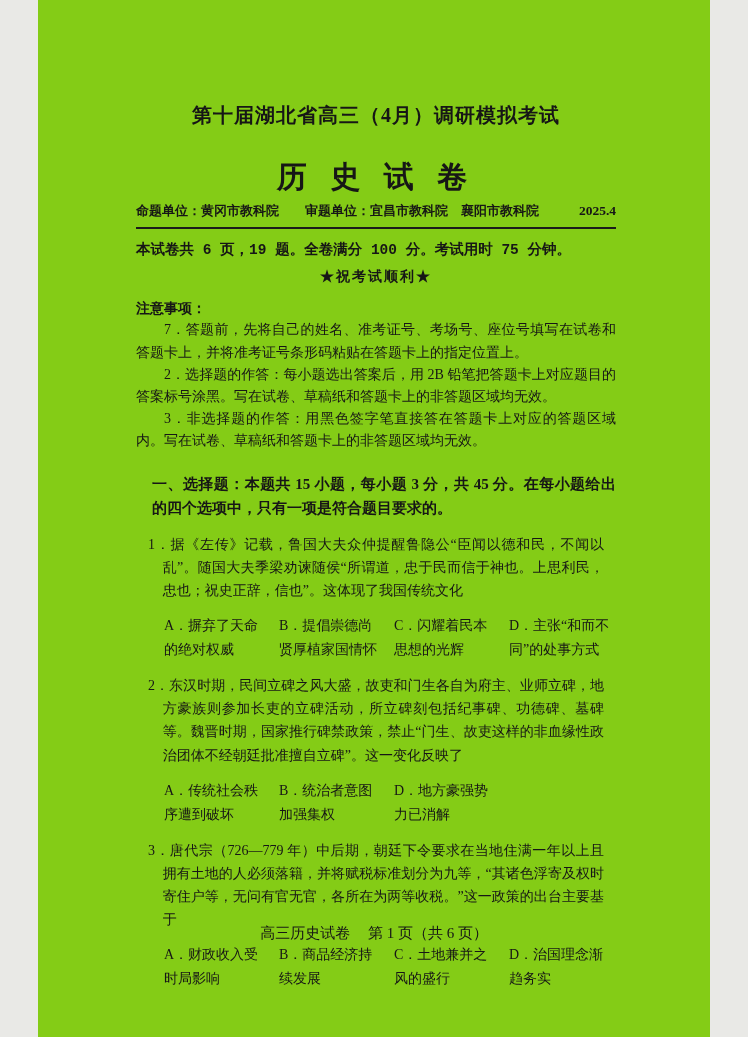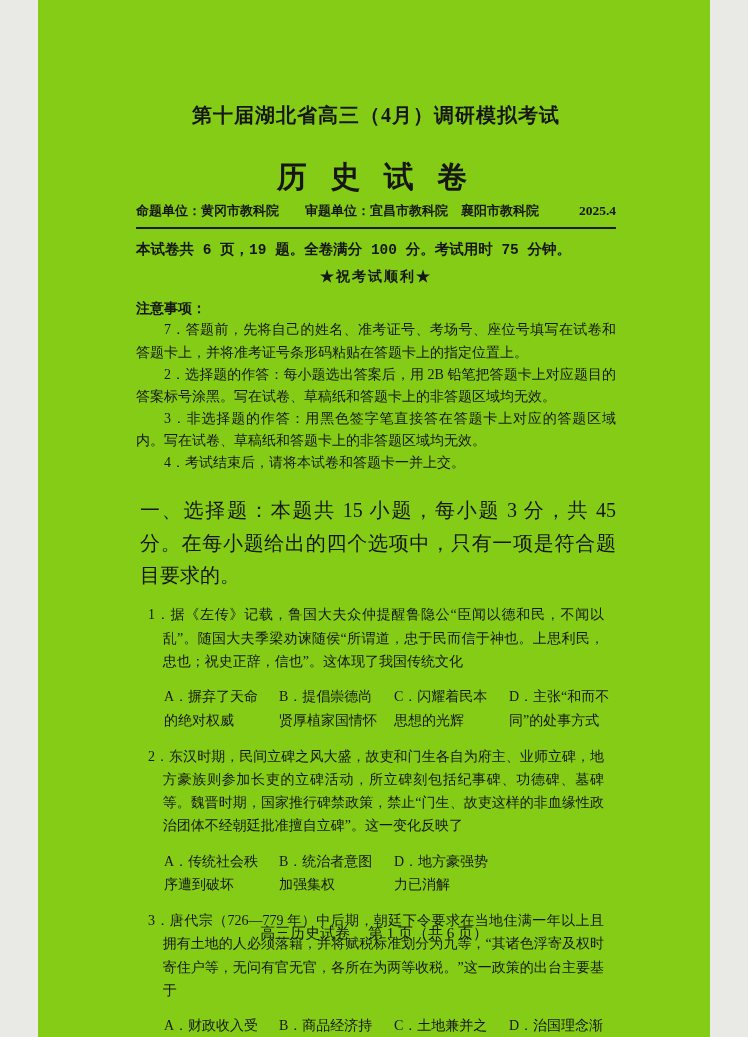--- a/index.html
+++ b/index.html
@@ -68,24 +68,24 @@
     line-height: 1.55;
   }
   .notice-item {
     margin: 0;
     font-size: 14px;
     line-height: 1.58;
     text-indent: 2em;
     text-align: justify;
   }
   .section-title {
-    font-weight: normal;
-    font-size: 20px;
+    font-weight: bold;
+    font-size: 15px;
     line-height: 1.62;
-    margin: 20px 0 6px 4px;
+    margin: 20px 0 6px 16px;
     text-align: justify;
   }
   .question { margin-top: 5px; }
   .stem {
     margin: 12px;
     font-size: 14px;
     line-height: 1.66;
     padding-left: 1.05em;
     text-indent: -1.05em;
     text-align: justify;
@@ -129,21 +129,20 @@
 
   <div class="summary">本试卷共 6 页，19 题。全卷满分 100 分。考试用时 75 分钟。</div>
 
   <div class="wish">★祝考试顺利★</div>
 
   <div class="notice-heading">注意事项：</div>
 
   <p class="notice-item">7．答题前，先将自己的姓名、准考证号、考场号、座位号填写在试卷和答题卡上，并将准考证号条形码粘贴在答题卡上的指定位置上。</p>
   <p class="notice-item">2．选择题的作答：每小题选出答案后，用 2B 铅笔把答题卡上对应题目的答案标号涂黑。写在试卷、草稿纸和答题卡上的非答题区域均无效。</p>
   <p class="notice-item">3．非选择题的作答：用黑色签字笔直接答在答题卡上对应的答题区域内。写在试卷、草稿纸和答题卡上的非答题区域均无效。</p>
-  <p class="notice-item">4．考试结束后，请将本试卷和答题卡一并上交。</p>
 
   <p class="section-title">一、选择题：本题共 15 小题，每小题 3 分，共 45 分。在每小题给出的四个选项中，只有一项是符合题目要求的。</p>
 
   <div class="question">
     <p class="stem">1．据《左传》记载，鲁国大夫众仲提醒鲁隐公“臣闻以德和民，不闻以乱”。随国大夫季梁劝谏随侯“所谓道，忠于民而信于神也。上思利民，忠也；祝史正辞，信也”。这体现了我国传统文化</p>
     <div class="options">
       <span>A．摒弃了天命的绝对权威</span>
       <span>B．提倡崇德尚贤厚植家国情怀</span>
       <span>C．闪耀着民本思想的光辉</span>
       <span>D．主张“和而不同”的处事方式</span>

